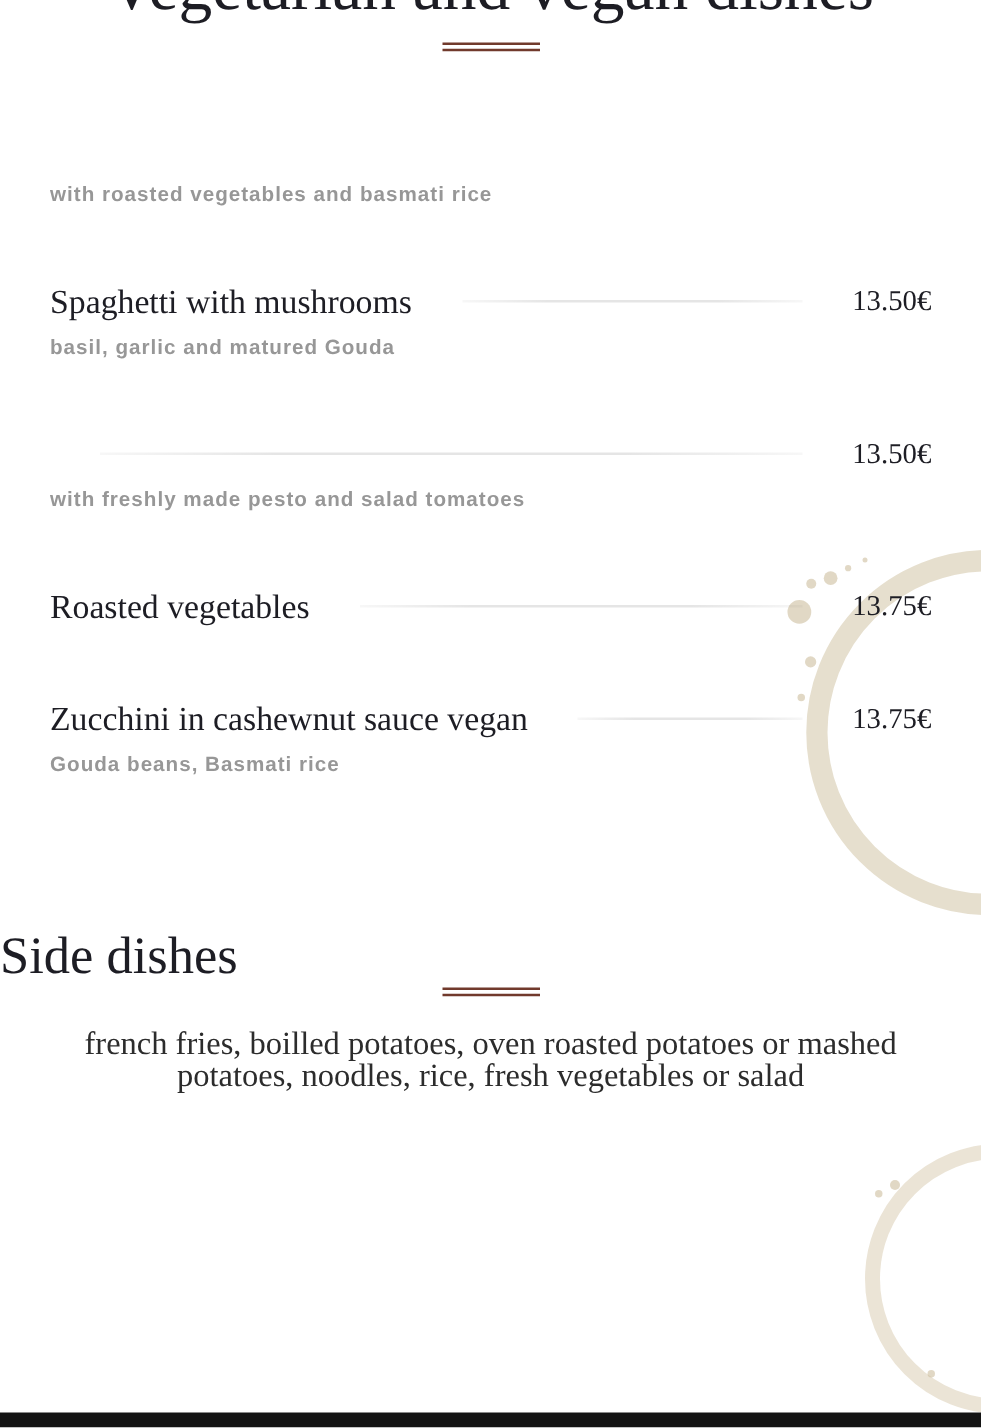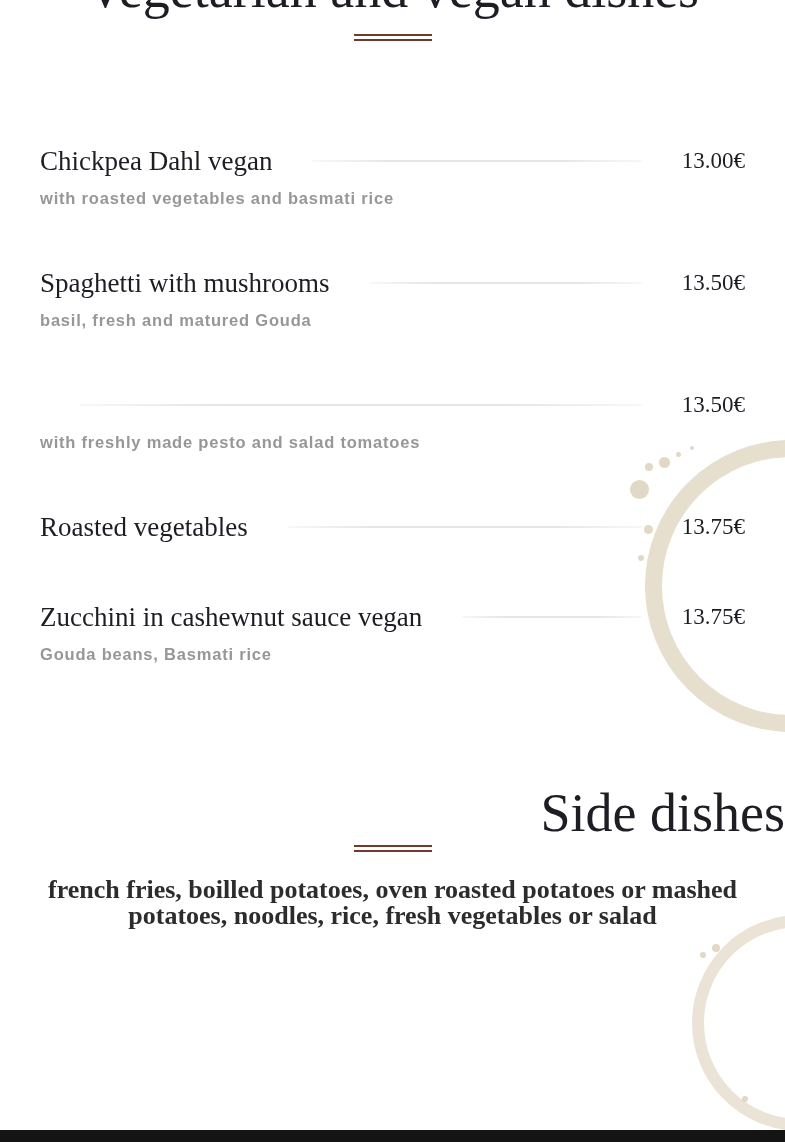--- a/index.html
+++ b/index.html
@@ -98,36 +98,35 @@
     line-height: 22px;
     font-family: "Liberation Sans", sans-serif;
     font-size: 16.5px;
     font-weight: 700;
     letter-spacing: 0.8px;
     color: #979797;
   }
 
   .side-title {
     margin: 119px 0 0;
-    font-size: 54px;
+    font-size: 42px;
     font-weight: 400;
     line-height: 1.1;
-    text-align: right;
+    text-align: left;
     color: #1d1d24;
   }
   .side-divider { margin-top: 2px; }
 
   .side-desc {
     width: 690px;
     margin: 25px auto 0;
     font-size: 26px;
     line-height: 26px;
     text-align: center;
     color: #2c2c2c;
-    font-weight: bold;
   }
 
   .footer-bar {
     position: absolute;
     left: 0; right: 0; bottom: 0;
     height: 12px;
     background: #141414;
     z-index: 2;
   }
 </style>
@@ -152,35 +151,30 @@
   </div>
 
   <div class="content">
 
     <h1 class="page-title">Vegetarian and vegan dishes</h1>
     <div class="divider"></div>
 
     <div class="menu-list">
 
       <div class="menu-item">
-        <div class="menu-item-row">
-          <span class="item-name">Chickpea Dahl vegan</span>
-          <span class="leader"></span>
-          <span class="item-price">13.00€</span>
-        </div>
         <div class="item-desc">with roasted vegetables and basmati rice</div>
       </div>
 
       <div class="menu-item">
         <div class="menu-item-row">
           <span class="item-name">Spaghetti with mushrooms</span>
           <span class="leader"></span>
           <span class="item-price">13.50€</span>
         </div>
-        <div class="item-desc">basil, fresh and matured Gouda</div>
+        <div class="item-desc">basil, garlic and matured Gouda</div>
       </div>
 
       <div class="menu-item">
         <div class="menu-item-row">
           <span class="leader"></span>
           <span class="item-price">13.50€</span>
         </div>
         <div class="item-desc">with freshly made pesto and salad tomatoes</div>
       </div>
 

